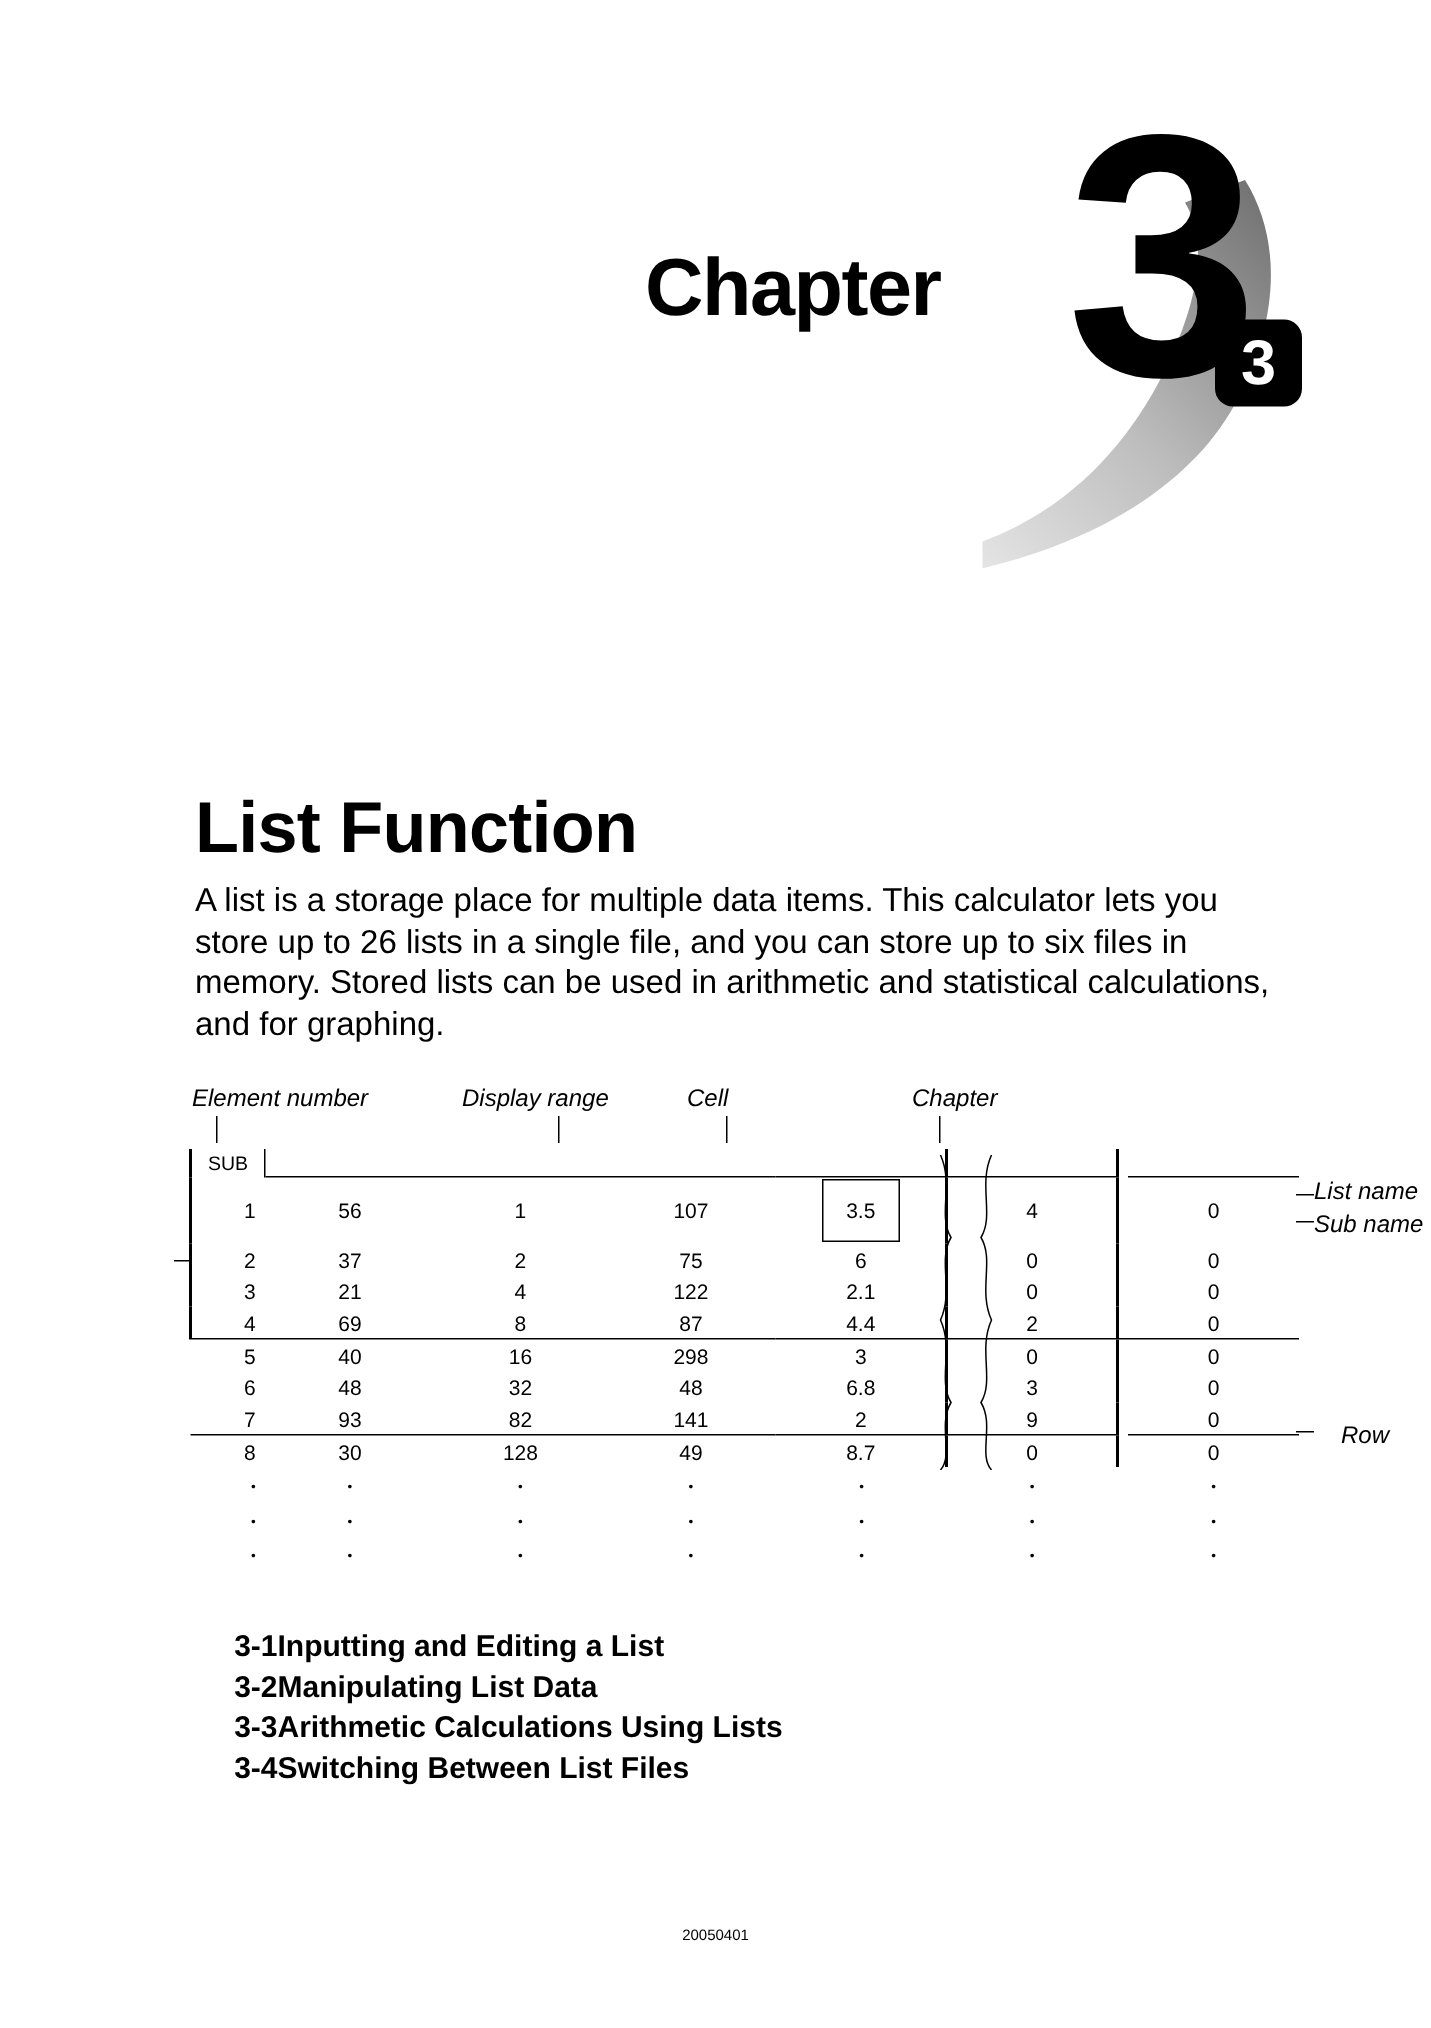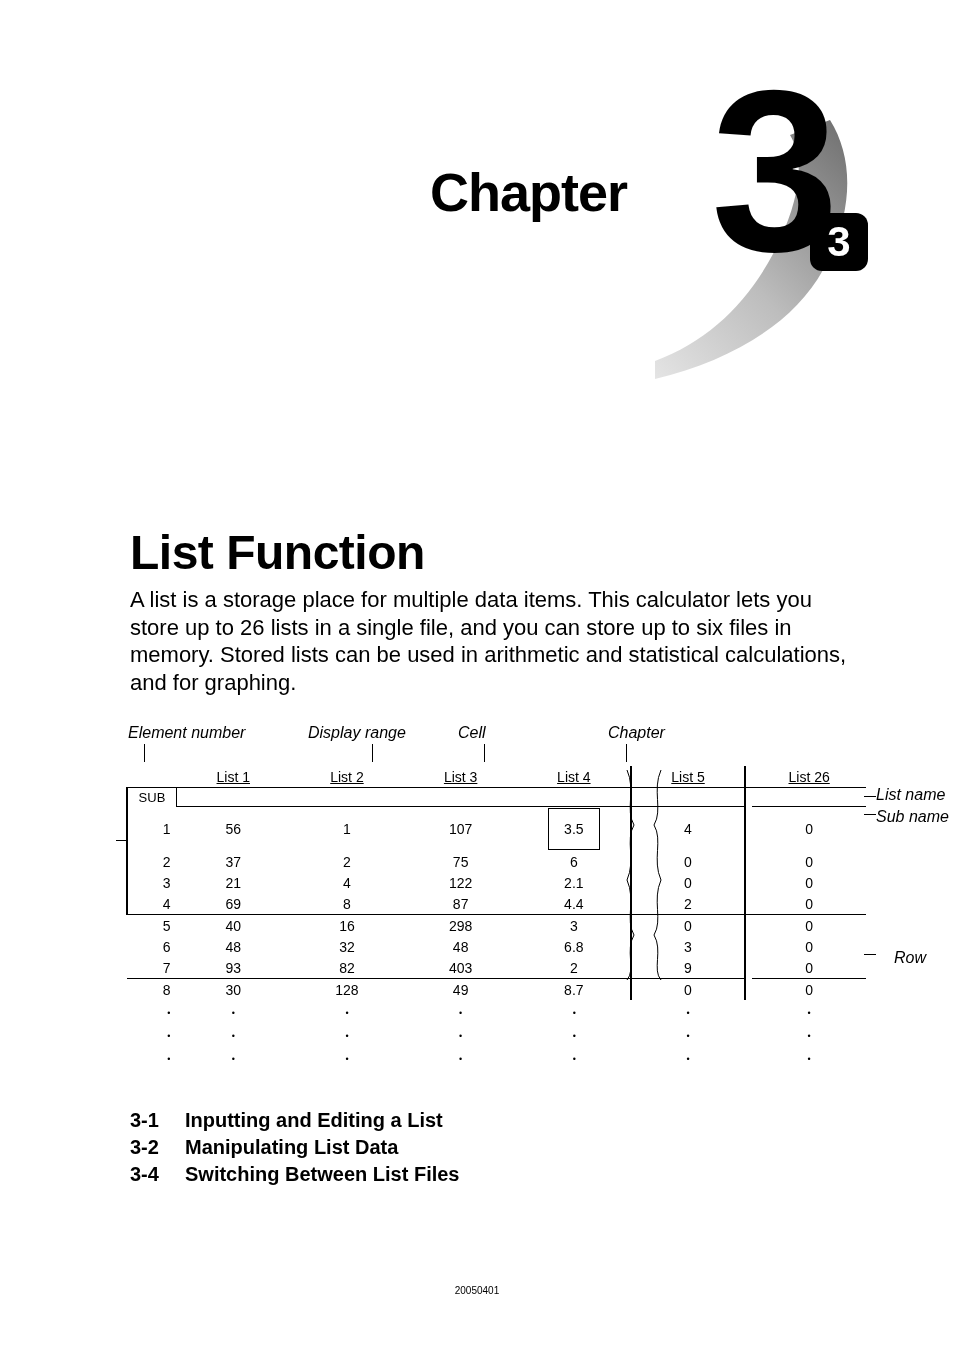--- a/index.html
+++ b/index.html
@@ -164,21 +164,21 @@
   
   .toc {
     margin-top: 40px;
   }
   .toc-row {
     display: flex;
     font-size: 20px;
     font-weight: bold;
     margin: 4px 0;
   }
-  .toc-num { width: 55px; }
+  .toc-num { width: 55px; text-align: right; }
   .footer {
     position: absolute;
     bottom: 56px;
     left: 0; right: 0;
     text-align: center;
     font-size: 10px;
     color: #000;
   }
 
   
@@ -274,30 +274,20 @@
           <col class="idx">
             <col class="d">
             <col class="d">
             <col class="d">
             <col class="d">
             <col class="d">
             <col class="gap">
             <col class="d26">
         </colgroup>
         <tbody>
-            <tr class="hdr">
-          <td class="idx"></td>
-          <td class="lh">List  1</td>
-          <td class="lh">List  2</td>
-          <td class="lh">List  3</td>
-          <td class="lh">List  4</td>
-          <td class="lh col5-border">List  5</td>
-          <td></td>
-          <td class="lh">List  26</td>
-        </tr>
         <tr class="sub-row">
           <td class="sub-label vline-left">SUB</td>
           <td class="hdr-underline"></td>
               <td class="hdr-underline"></td>
               <td class="hdr-underline"></td>
               <td class="hdr-underline"></td>
           <td class="col5-border hdr-underline"></td>
               <td></td>
               <td class="hdr-underline"></td>
         </tr>
@@ -358,21 +348,21 @@
           <td>48</td>
           <td>6.8</td>
           <td class="col5-border">3</td>
           <td></td>
           <td>0</td>
         </tr>
         <tr>
           <td class="idx hdr-underline">7</td>
           <td class="hdr-underline">93</td>
           <td class="hdr-underline">82</td>
-          <td class="hdr-underline">403</td>
+          <td class="hdr-underline">141</td>
           <td class="hdr-underline">2</td>
           <td class="col5-border hdr-underline">9</td>
           <td></td>
           <td class="hdr-underline">0</td>
         </tr>
         <tr>
           <td class="idx">8</td>
           <td>30</td>
           <td>128</td>
           <td>49</td>
@@ -432,20 +422,24 @@
   <div class="toc">
     <div class="toc-row">
       <div class="toc-num">3-1</div>
       <div>Inputting and Editing a List</div>
     </div>
     <div class="toc-row">
       <div class="toc-num">3-2</div>
       <div>Manipulating List Data</div>
     </div>
     <div class="toc-row">
+      <div class="toc-num">3-3</div>
+      <div>Arithmetic Calculations Using Lists</div>
+    </div>
+    <div class="toc-row">
       <div class="toc-num">3-4</div>
       <div>Switching Between List Files</div>
     </div>
   </div>
 
 </div>
 
 <div class="footer">20050401</div>
 
 </body></html>

